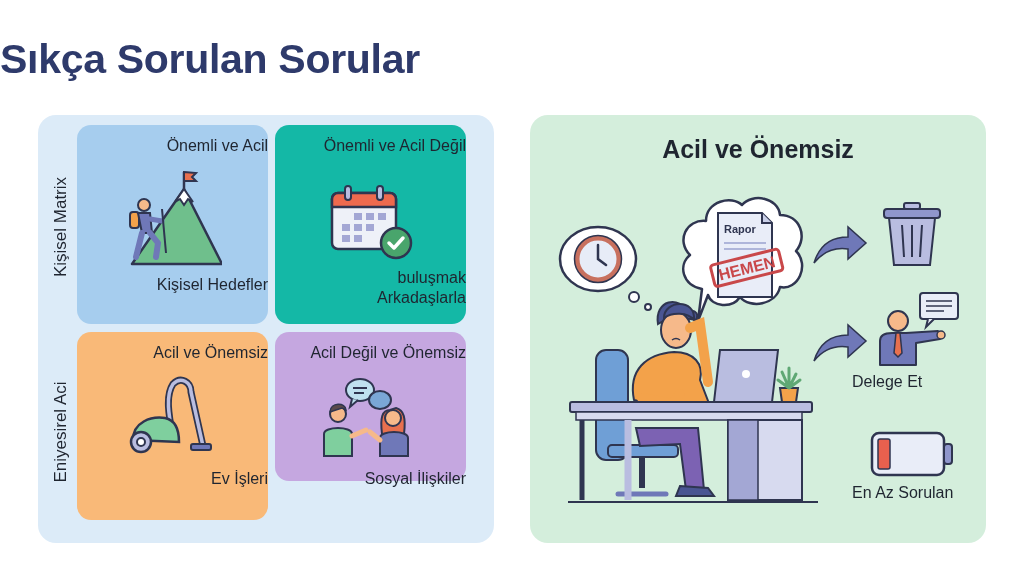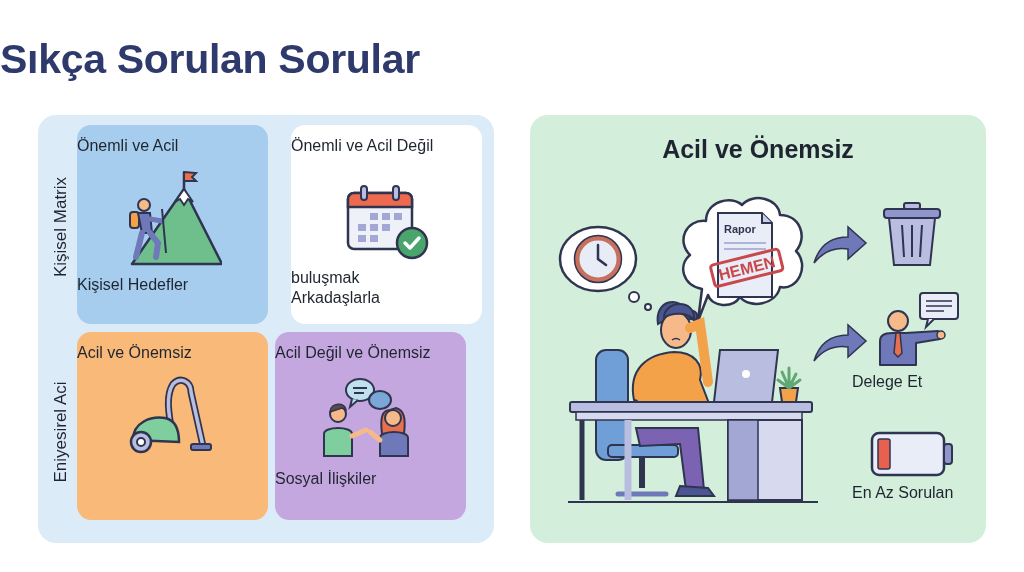--- a/index.html
+++ b/index.html
@@ -18,30 +18,30 @@
   }
   .axis-label {
     position: absolute; font-size: 17px; color: #1f2530;
     transform: rotate(-90deg); transform-origin: center; white-space: nowrap; text-align: center;
   }
   .axis-top { left: -50px; top: 100px; width: 150px; height: 24px; }
   .axis-bottom { left: -50px; top: 305px; width: 150px; height: 24px; }
 
   .quad {
     position: absolute; width: 191px; height: 199px; border-radius: 14px;
-    text-align: left;
+    text-align: right;
   }
   .quad .q-title { position: absolute; left: 0; right: 0; top: 12px; font-size: 16px; color: #1f2530; }
   .quad .q-label { position: absolute; left: 0; right: 0; font-size: 16px; line-height: 20px; color: #1f2530; }
   .quad svg { position: absolute; }
 
   .q-tl { left: 39px; top: 10px; background: #a6cdee; }
-  .q-tr { left: 237px; top: 10px; background: #ffffff; margin-left: 16px; }
+  .q-tr { left: 237px; top: 10px; background: #14b8a6; }
   .q-bl { left: 39px; top: 217px; background: #f9b978; height: 188px; }
-  .q-br { left: 237px; top: 217px; background: #c5a7e0; height: 188px; }
+  .q-br { left: 237px; top: 217px; background: #c5a7e0; height: 149px; }
 
   
   .right-panel {
     position: absolute; left: 530px; top: 115px; width: 456px; height: 428px;
     background: #d4eedc; border-radius: 18px;
   }
   .right-title {
     position: absolute; left: 0; right: 0; top: 20px; text-align: center;
     font-size: 25px; font-weight: bold; color: #1f2530;
   }
@@ -103,20 +103,21 @@
   <div class="quad q-bl">
     <div class="q-title">Acil ve Önemsiz</div>
     <svg style="left:52px;top:44px" width="86" height="82" viewBox="0 0 86 82">
       <path d="M44 62 C40 40 36 20 44 8 C52 0 62 6 62 16 L74 70" fill="none" stroke="#2f3550" stroke-width="7" stroke-linecap="round"></path>
       <path d="M44 62 C40 40 36 20 44 8 C52 0 62 6 62 16 L74 70" fill="none" stroke="#b9bde0" stroke-width="3.5" stroke-linecap="round"></path>
       <rect x="62" y="68" width="20" height="6" rx="2" fill="#6f78b8" stroke="#2f3550" stroke-width="2"></rect>
       <path d="M4 64 C4 46 22 40 36 42 C46 44 50 52 50 66 Z" fill="#7fcf9e" stroke="#2f3550" stroke-width="2.5"></path>
       <circle cx="12" cy="66" r="10" fill="#b9bde0" stroke="#2f3550" stroke-width="2.5"></circle>
       <circle cx="12" cy="66" r="4" fill="#ffffff" stroke="#2f3550" stroke-width="2"></circle>
     </svg>
+    <div class="q-label" style="top:137px">Ev İşleri</div>
   </div>
 
   <div class="quad q-br">
     <div class="q-title">Acil Değil ve Önemsiz</div>
     <svg style="left:45px;top:44px" width="100" height="84" viewBox="0 0 100 84">
       <ellipse cx="40" cy="14" rx="14" ry="11" fill="#bfe1ef" stroke="#2f3550" stroke-width="2"></ellipse>
       <path d="M32 23 L30 31 L38 24" fill="#bfe1ef" stroke="#2f3550" stroke-width="2"></path>
       <line x1="33" y1="12" x2="47" y2="12" stroke="#2f3550" stroke-width="2"></line>
       <line x1="34" y1="17" x2="44" y2="17" stroke="#2f3550" stroke-width="2"></line>
       <ellipse cx="60" cy="24" rx="11" ry="9" fill="#7aa7d6" stroke="#2f3550" stroke-width="2"></ellipse>

